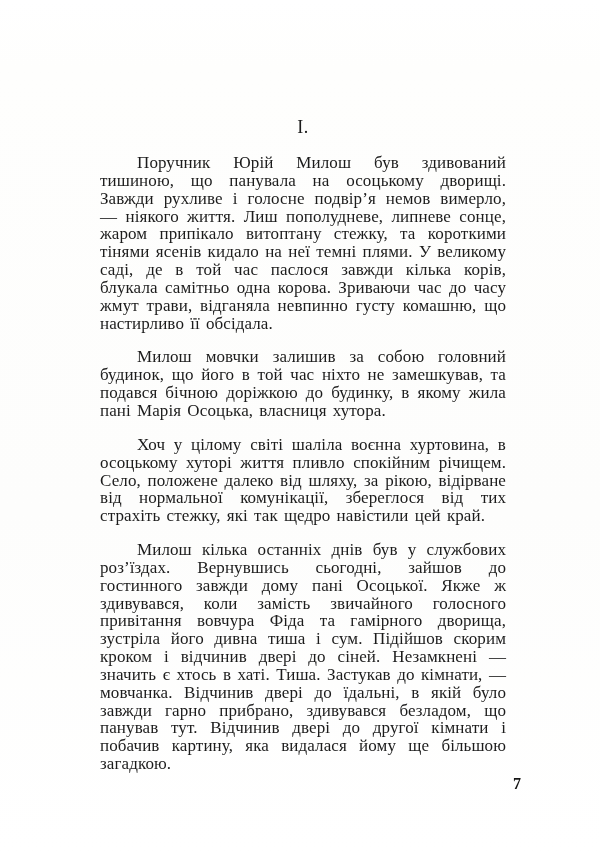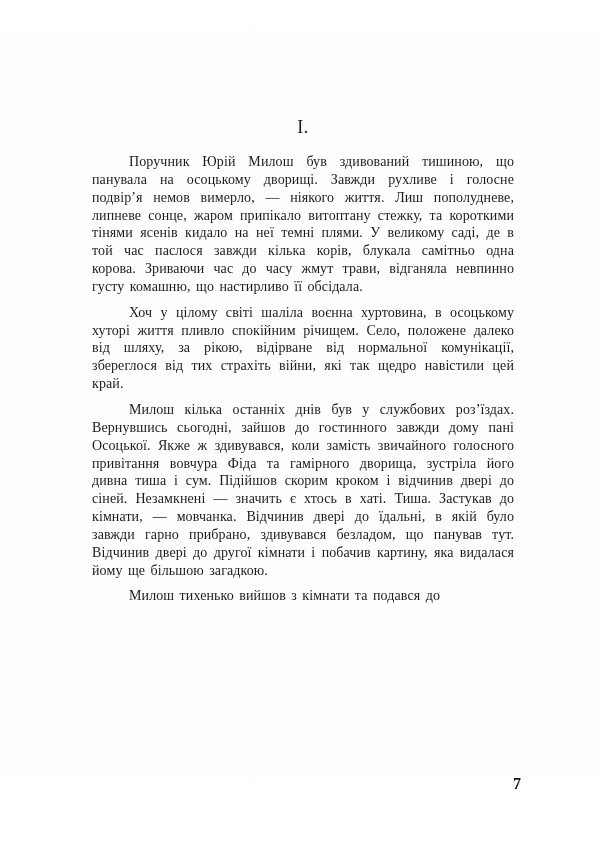--- a/index.html
+++ b/index.html
@@ -28,22 +28,22 @@
     color: #1c1c1c;
   }
   .chapter-heading {
     text-align: center;
     font-size: 18px;
     letter-spacing: 0.5px;
     margin: 0 0 15px 0;
     font-weight: normal;
   }
   .text-block p {
-    margin: 8px;
-    font-size: 14px;
+    margin: 16px;
+    font-size: 17px;
     line-height: 17.85px;
     text-align: justify;
     text-indent: 37px;
     word-spacing: 1.8px;
     letter-spacing: 0.1px;
   }
   .page-number {
     position: absolute;
     left: 505px;
     top: 775px;
@@ -54,18 +54,18 @@
     color: #141414;
   }
 </style>
 </head>
 <body>
 
 <div class="scan-page">
   <div class="text-block">
     <div class="chapter-heading">I.</div>
     <p>Поручник Юрій Милош був здивований тишиною, що панувала на осоцькому дворищі. Завжди рухливе і голосне подвір’я немов вимерло, — ніякого життя. Лиш пополудневе, липневе сонце, жаром припікало витоптану стежку, та короткими тінями ясенів кидало на неї темні плями. У великому саді, де в той час паслося завжди кілька корів, блукала самітньо одна корова. Зриваючи час до часу жмут трави, відганяла невпинно густу комашню, що настирливо її обсідала.</p>
-    <p>Хоч у цілому світі шаліла воєнна хуртовина, в осоцькому хуторі життя пливло спокійним річищем. Село, положене далеко від шляху, за рікою, відірване від нормальної комунікації, збереглося від тих страхіть війни, які так щедро навістили цей край.</p>
+    <p>Милош мовчки залишив за собою головний будинок, що його в той час ніхто не замешкував, та подався бічною доріжкою до будинку, в якому жила пані Марія Осоцька, власниця хутора.</p>
+    <p>Хоч у цілому світі шаліла воєнна хуртовина, в осоцькому хуторі життя пливло спокійним річищем. Село, положене далеко від шляху, за рікою, відірване від нормальної комунікації, збереглося від тих страхіть стежку, які так щедро навістили цей край.</p>
     <p>Милош кілька останніх днів був у службових роз’їздах. Вернувшись сьогодні, зайшов до гостинного завжди дому пані Осоцької. Якже ж здивувався, коли замість звичайного голосного привітання вовчура Фіда та гамірного дворища, зустріла його дивна тиша і сум. Підійшов скорим кроком і відчинив двері до сіней. Незамкнені — значить є хтось в хаті. Тиша. Застукав до кімнати, — мовчанка. Відчинив двері до їдальні, в якій було завжди гарно прибрано, здивувався безладом, що панував тут. Відчинив двері до другої кімнати і побачив картину, яка видалася йому ще більшою загадкою.</p>
-    <p>Милош тихенько вийшов з кімнати та подався до</p>
   </div>
   <div class="page-number">7</div>
 </div>
 
 </body></html>

